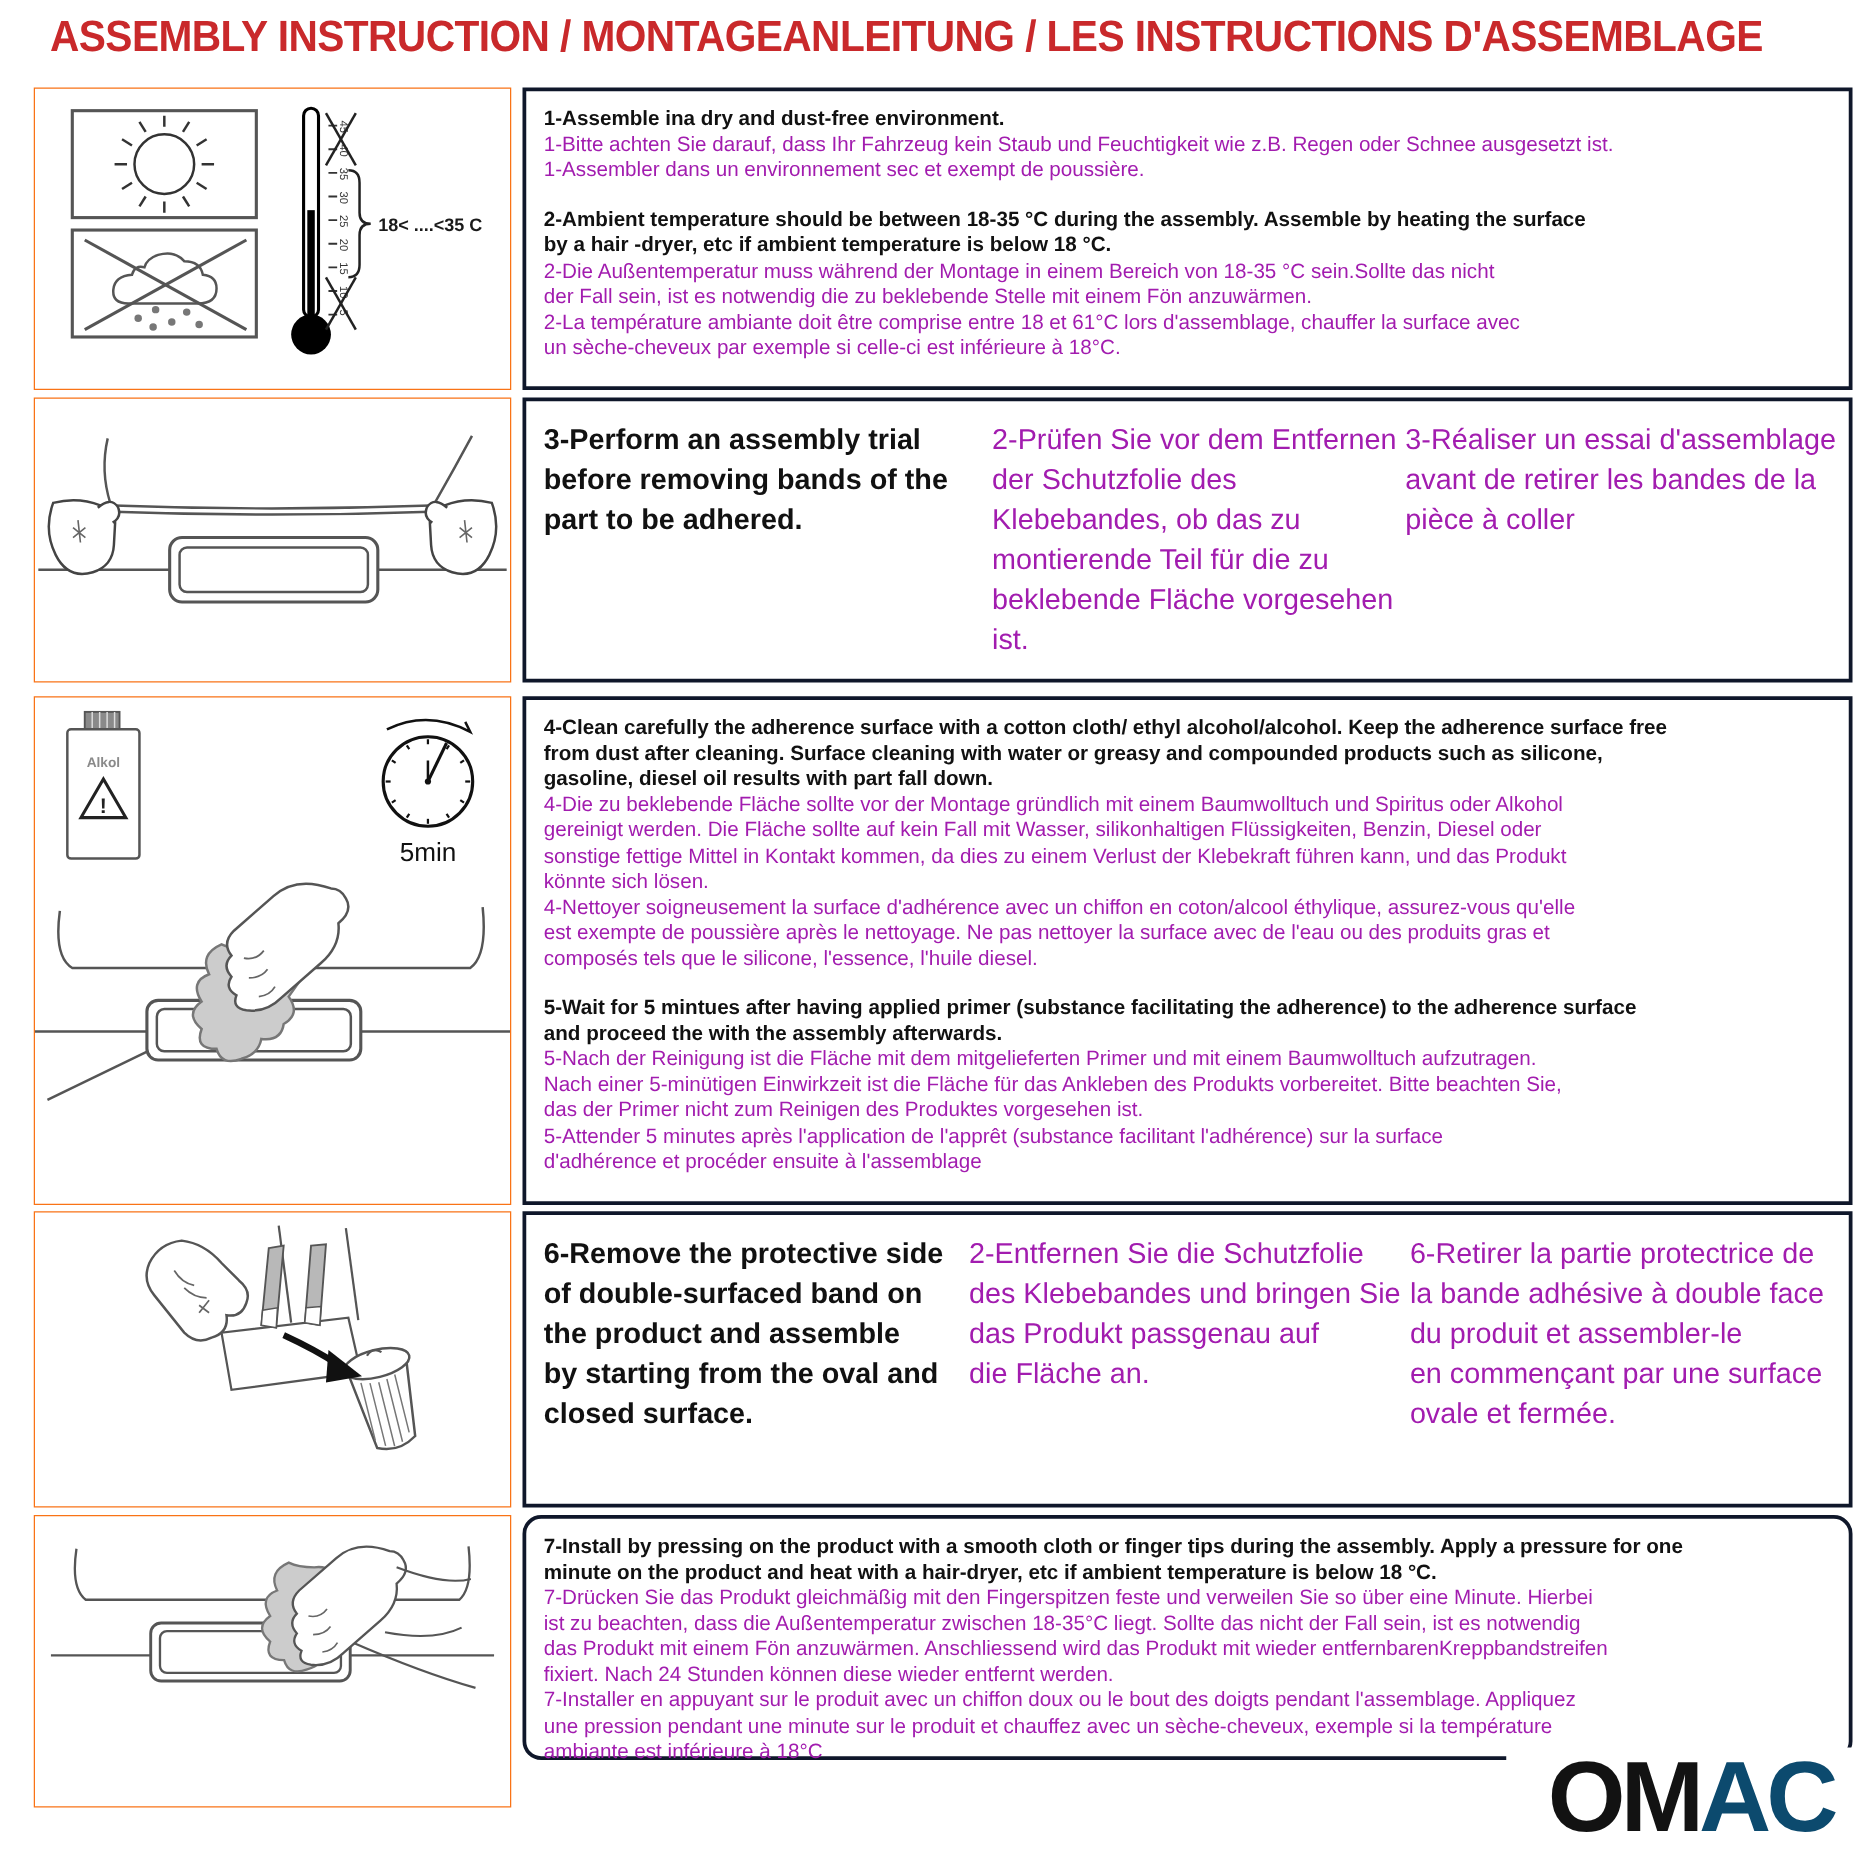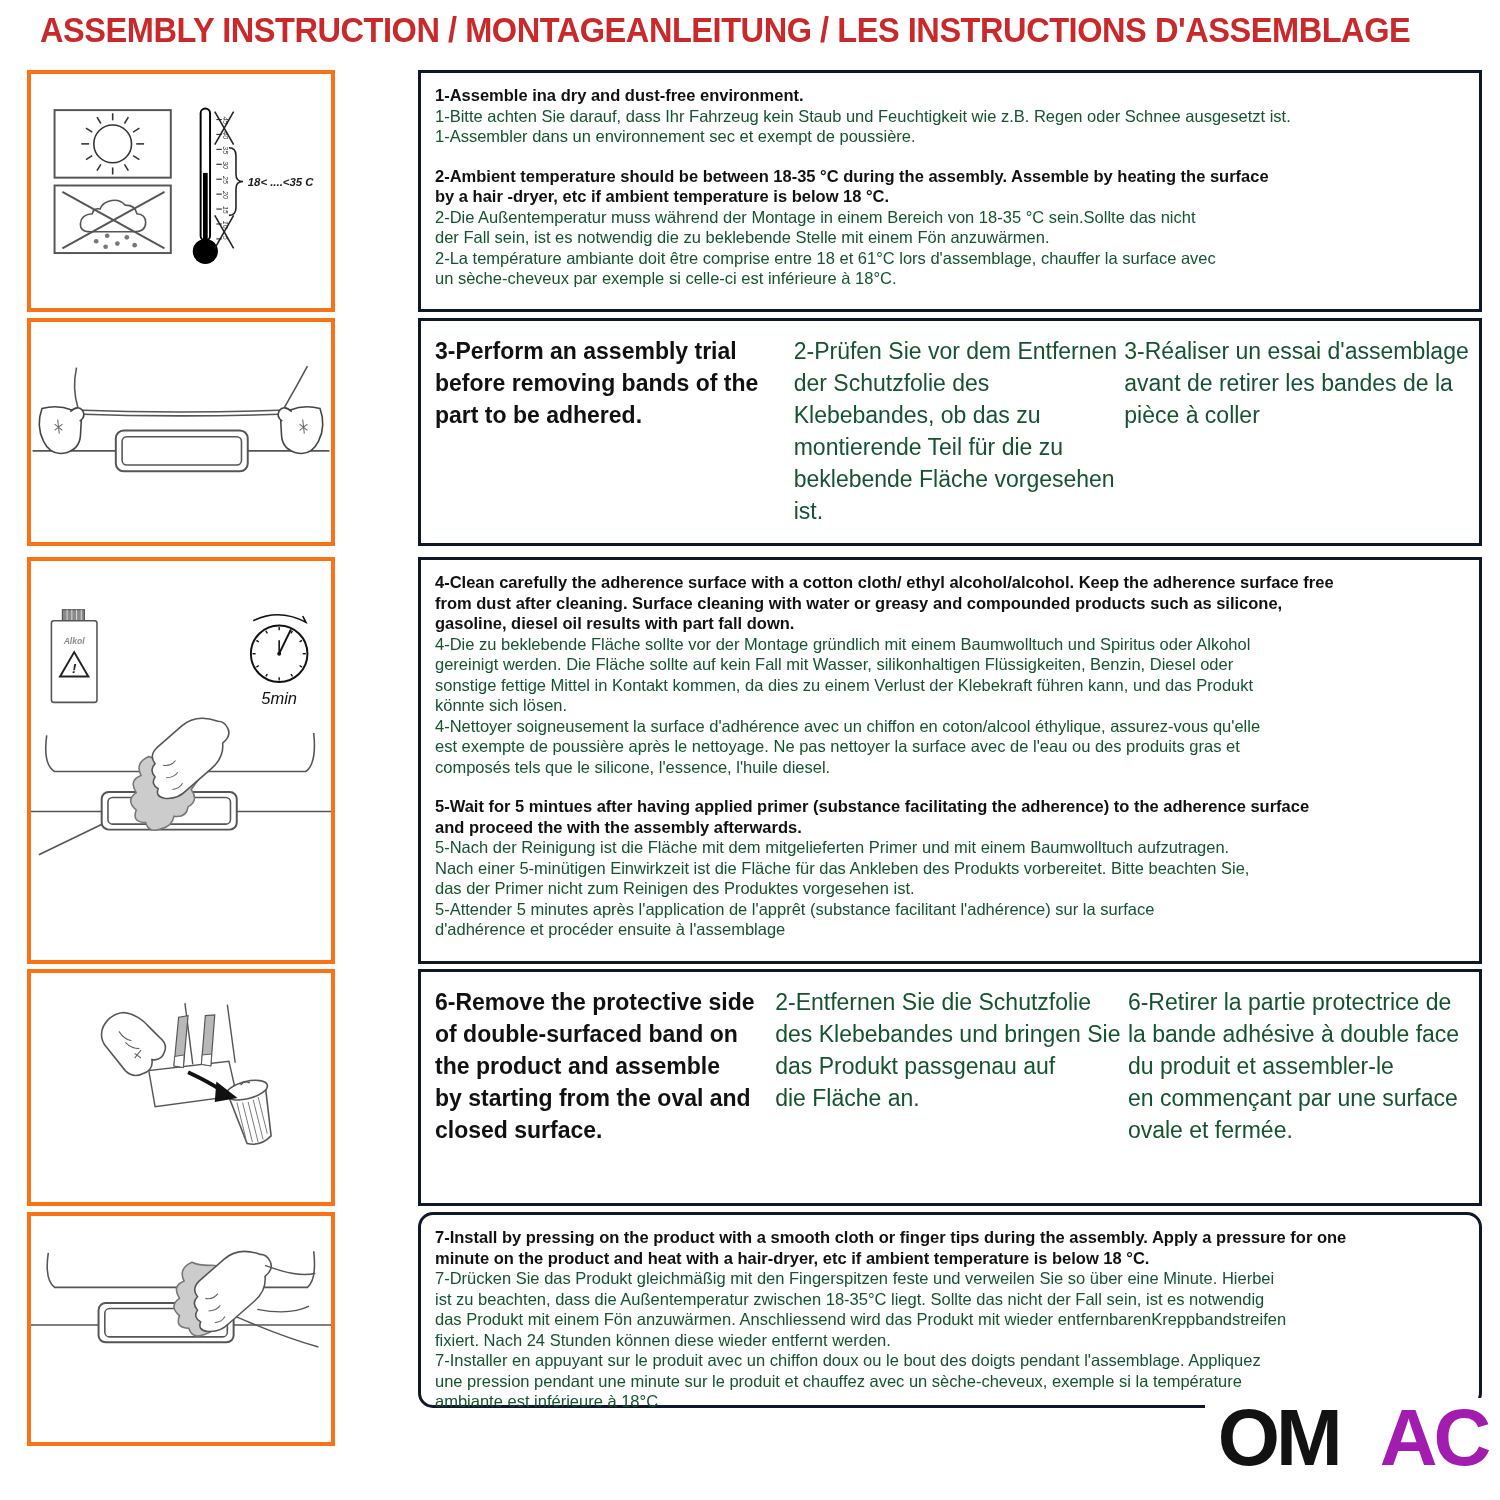--- a/index.html
+++ b/index.html
@@ -1,34 +1,34 @@
 <!DOCTYPE html>
 <html><head>
 <meta charset="utf-8">
 <style>
   html,body{margin:0;padding:0;background:#fff;}
   .page{position:relative;width:1500px;height:1500px;background:#fff;overflow:hidden;
         font-family:"Liberation Sans",sans-serif;color:#1c1c1c;}
   .title{position:absolute;left:40px;top:10px;font-size:35px;font-weight:bold;
          color:#c9292b;letter-spacing:-.5px;white-space:nowrap;
          transform:scaleX(.93);transform-origin:left center;}
-  .ibox{position:absolute;left:27px;width:308px;border:4px solid #f97316;background:#fff;box-sizing:border-box;font-style:italic;}
+  .ibox{position:absolute;left:27px;width:382px;border:1px solid #f97316;background:#fff;box-sizing:border-box;}
   .tbox{position:absolute;left:418px;width:1064px;border:3px solid #0f172a;background:#fff;
         box-sizing:border-box;padding:12px 6px 8px 14px;}
   .tbox.center{display:flex;flex-direction:row;justify-content:center;}
-  .tbox p{margin:0;white-space:pre-line;font-size:16.5px;line-height:20.5px;color:#14532d;}
+  .tbox p{margin:0;white-space:pre-line;font-size:16.5px;line-height:20.5px;color:#a21caf;}
   .tbox p.b{font-weight:bold;color:#111;}
   .tbox p.gap{margin-top:19px;}
   .tbox.lg p{font-size:23px;line-height:32px;margin:2px 0;}
   svg{display:block;}
   .logo{position:absolute;left:1205px;top:1398px;width:295px;height:96px;background:#fff;z-index:5;
         display:flex;align-items:flex-start;justify-content:center;
         font-weight:bold;font-size:80px;letter-spacing:-4px;line-height:1;}
   .logo .lg-black{color:#121212;}
-  .logo .lg-red{color:#a21caf;padding-left:41px;}
+  .logo .lg-red{color:#0c4a6e;}
 </style>
 </head>
 <body>
 
 <div class="page">
 
   <div class="title">ASSEMBLY INSTRUCTION / MONTAGEANLEITUNG / LES INSTRUCTIONS D'ASSEMBLAGE</div>
 
   <div class="ibox" style="top:70px;height:242px;">
     <svg width="100%" height="100%" viewBox="0 0 382 238">

